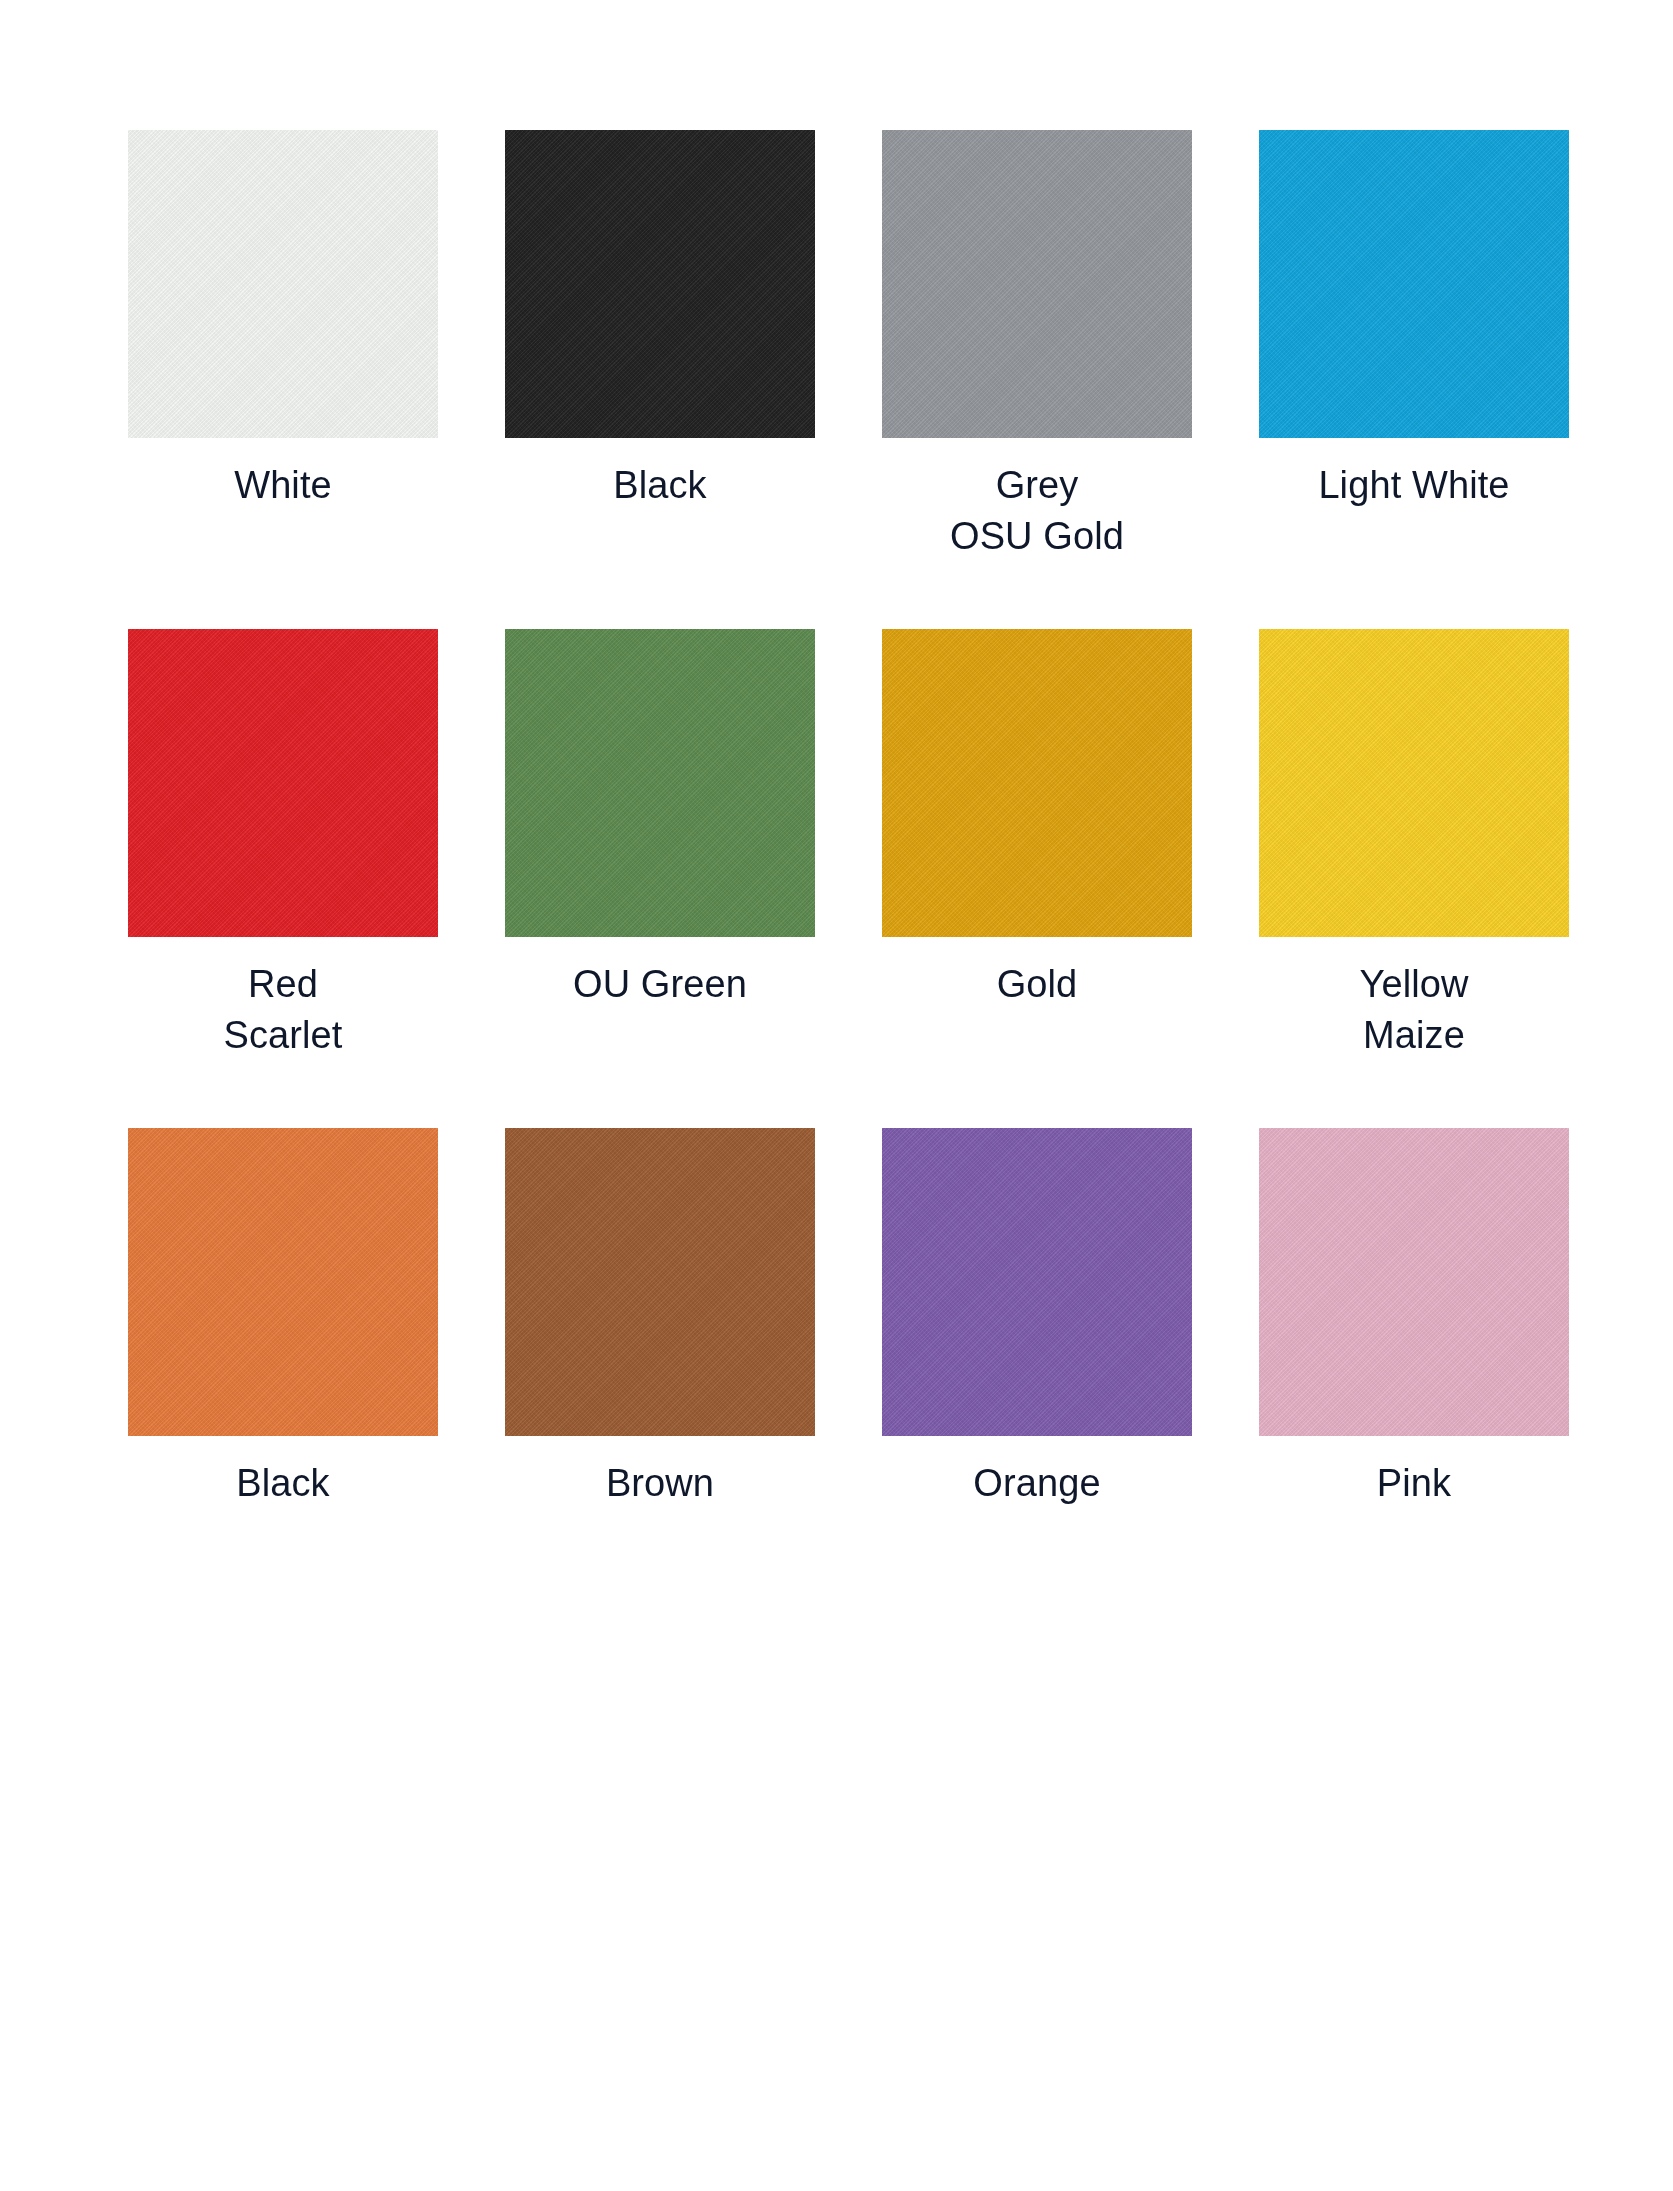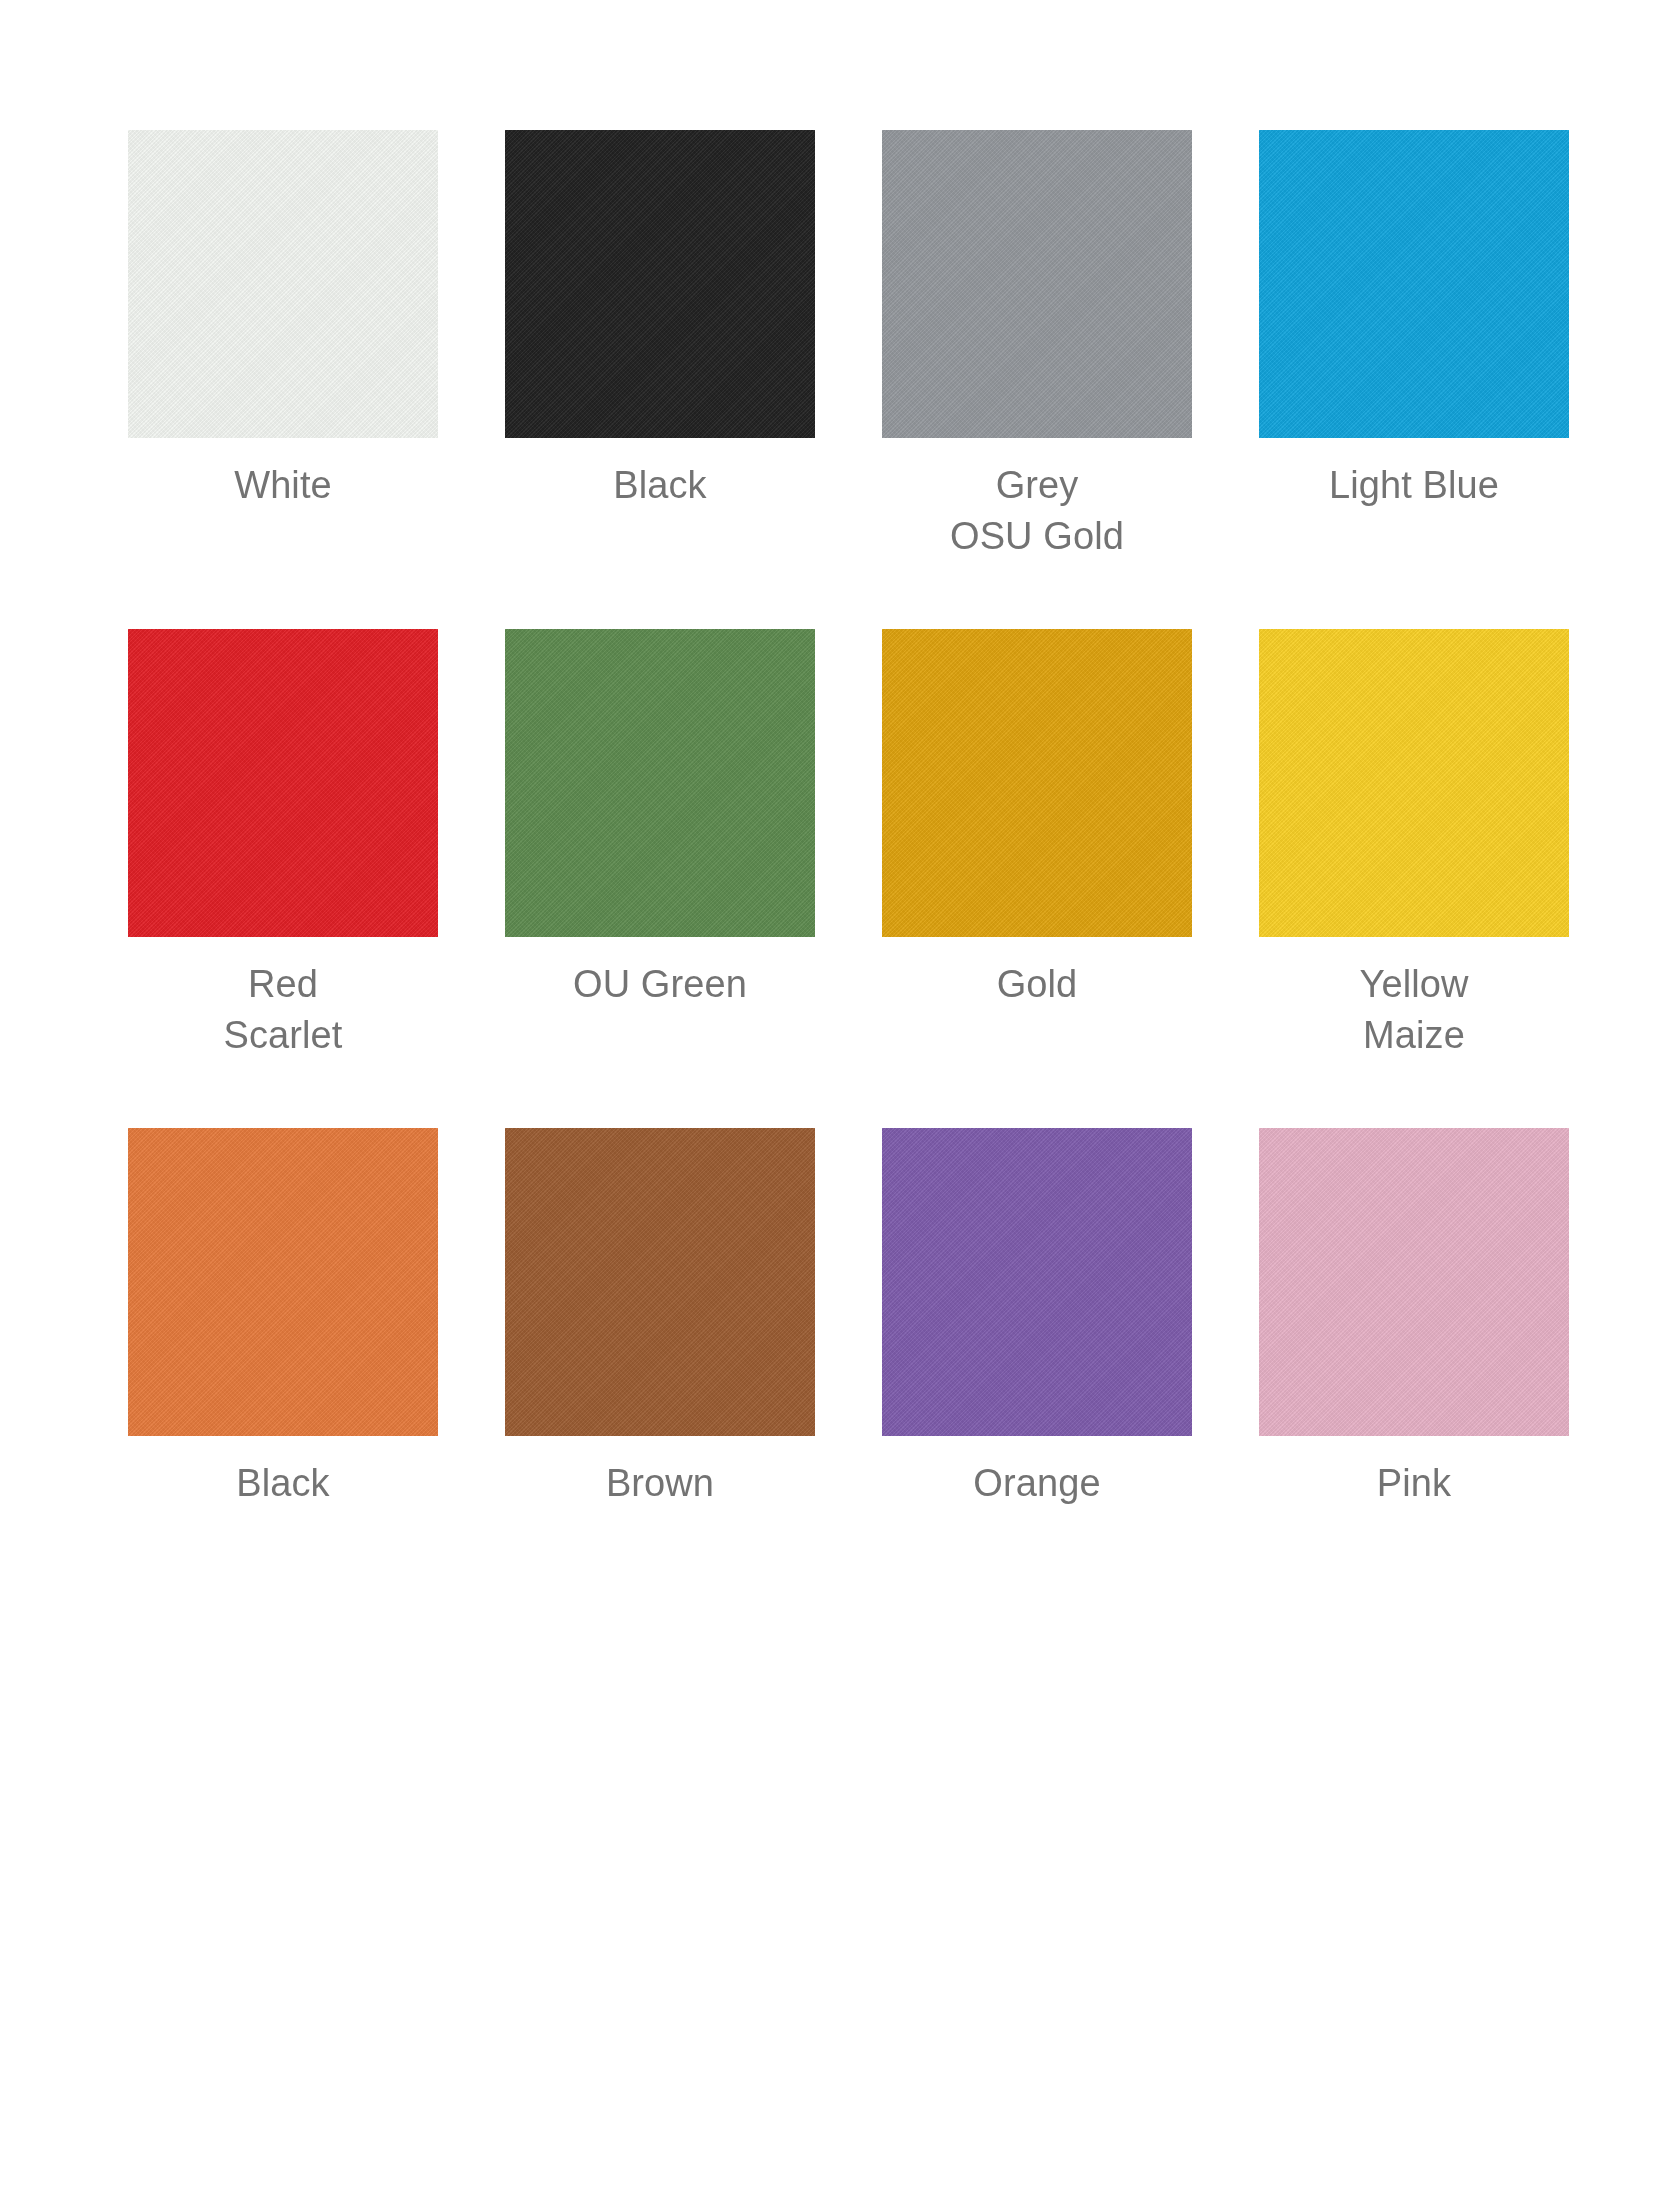--- a/index.html
+++ b/index.html
@@ -71,21 +71,21 @@
     text-align: center;
     padding-top: 22px;
     line-height: 1.34;
   }
 
   .swatch-name,
   .swatch-alt {
     font-size: 38px;
     font-weight: 400;
     letter-spacing: 0.1px;
-    color: #737373;
+    color: #0f172a;
     white-space: nowrap;
   }
 
   
   .swatch-cell { margin-bottom: 67px; }
   .swatch-cell.tall-label { margin-bottom: 67px; }
 </style>
 </head>
 <body>
 
@@ -106,21 +106,21 @@
       <div class="swatch-cell tall-label">
         <div class="swatch-chip" style="background-color: rgb(147, 151, 156);"></div>
         <div class="swatch-labels">
           <div class="swatch-name">Grey</div>
           <div class="swatch-alt">OSU Gold</div>
         </div>
       </div>
       <div class="swatch-cell">
         <div class="swatch-chip" style="background-color: rgb(17, 163, 218);"></div>
         <div class="swatch-labels">
-          <div class="swatch-name">Light Blue</div>
+          <div class="swatch-name">Light White</div>
         </div>
       </div>
       <div class="swatch-cell tall-label">
         <div class="swatch-chip" style="background-color: rgb(224, 31, 38);"></div>
         <div class="swatch-labels">
           <div class="swatch-name">Red</div>
           <div class="swatch-alt">Scarlet</div>
         </div>
       </div>
       <div class="swatch-cell tall-label">

